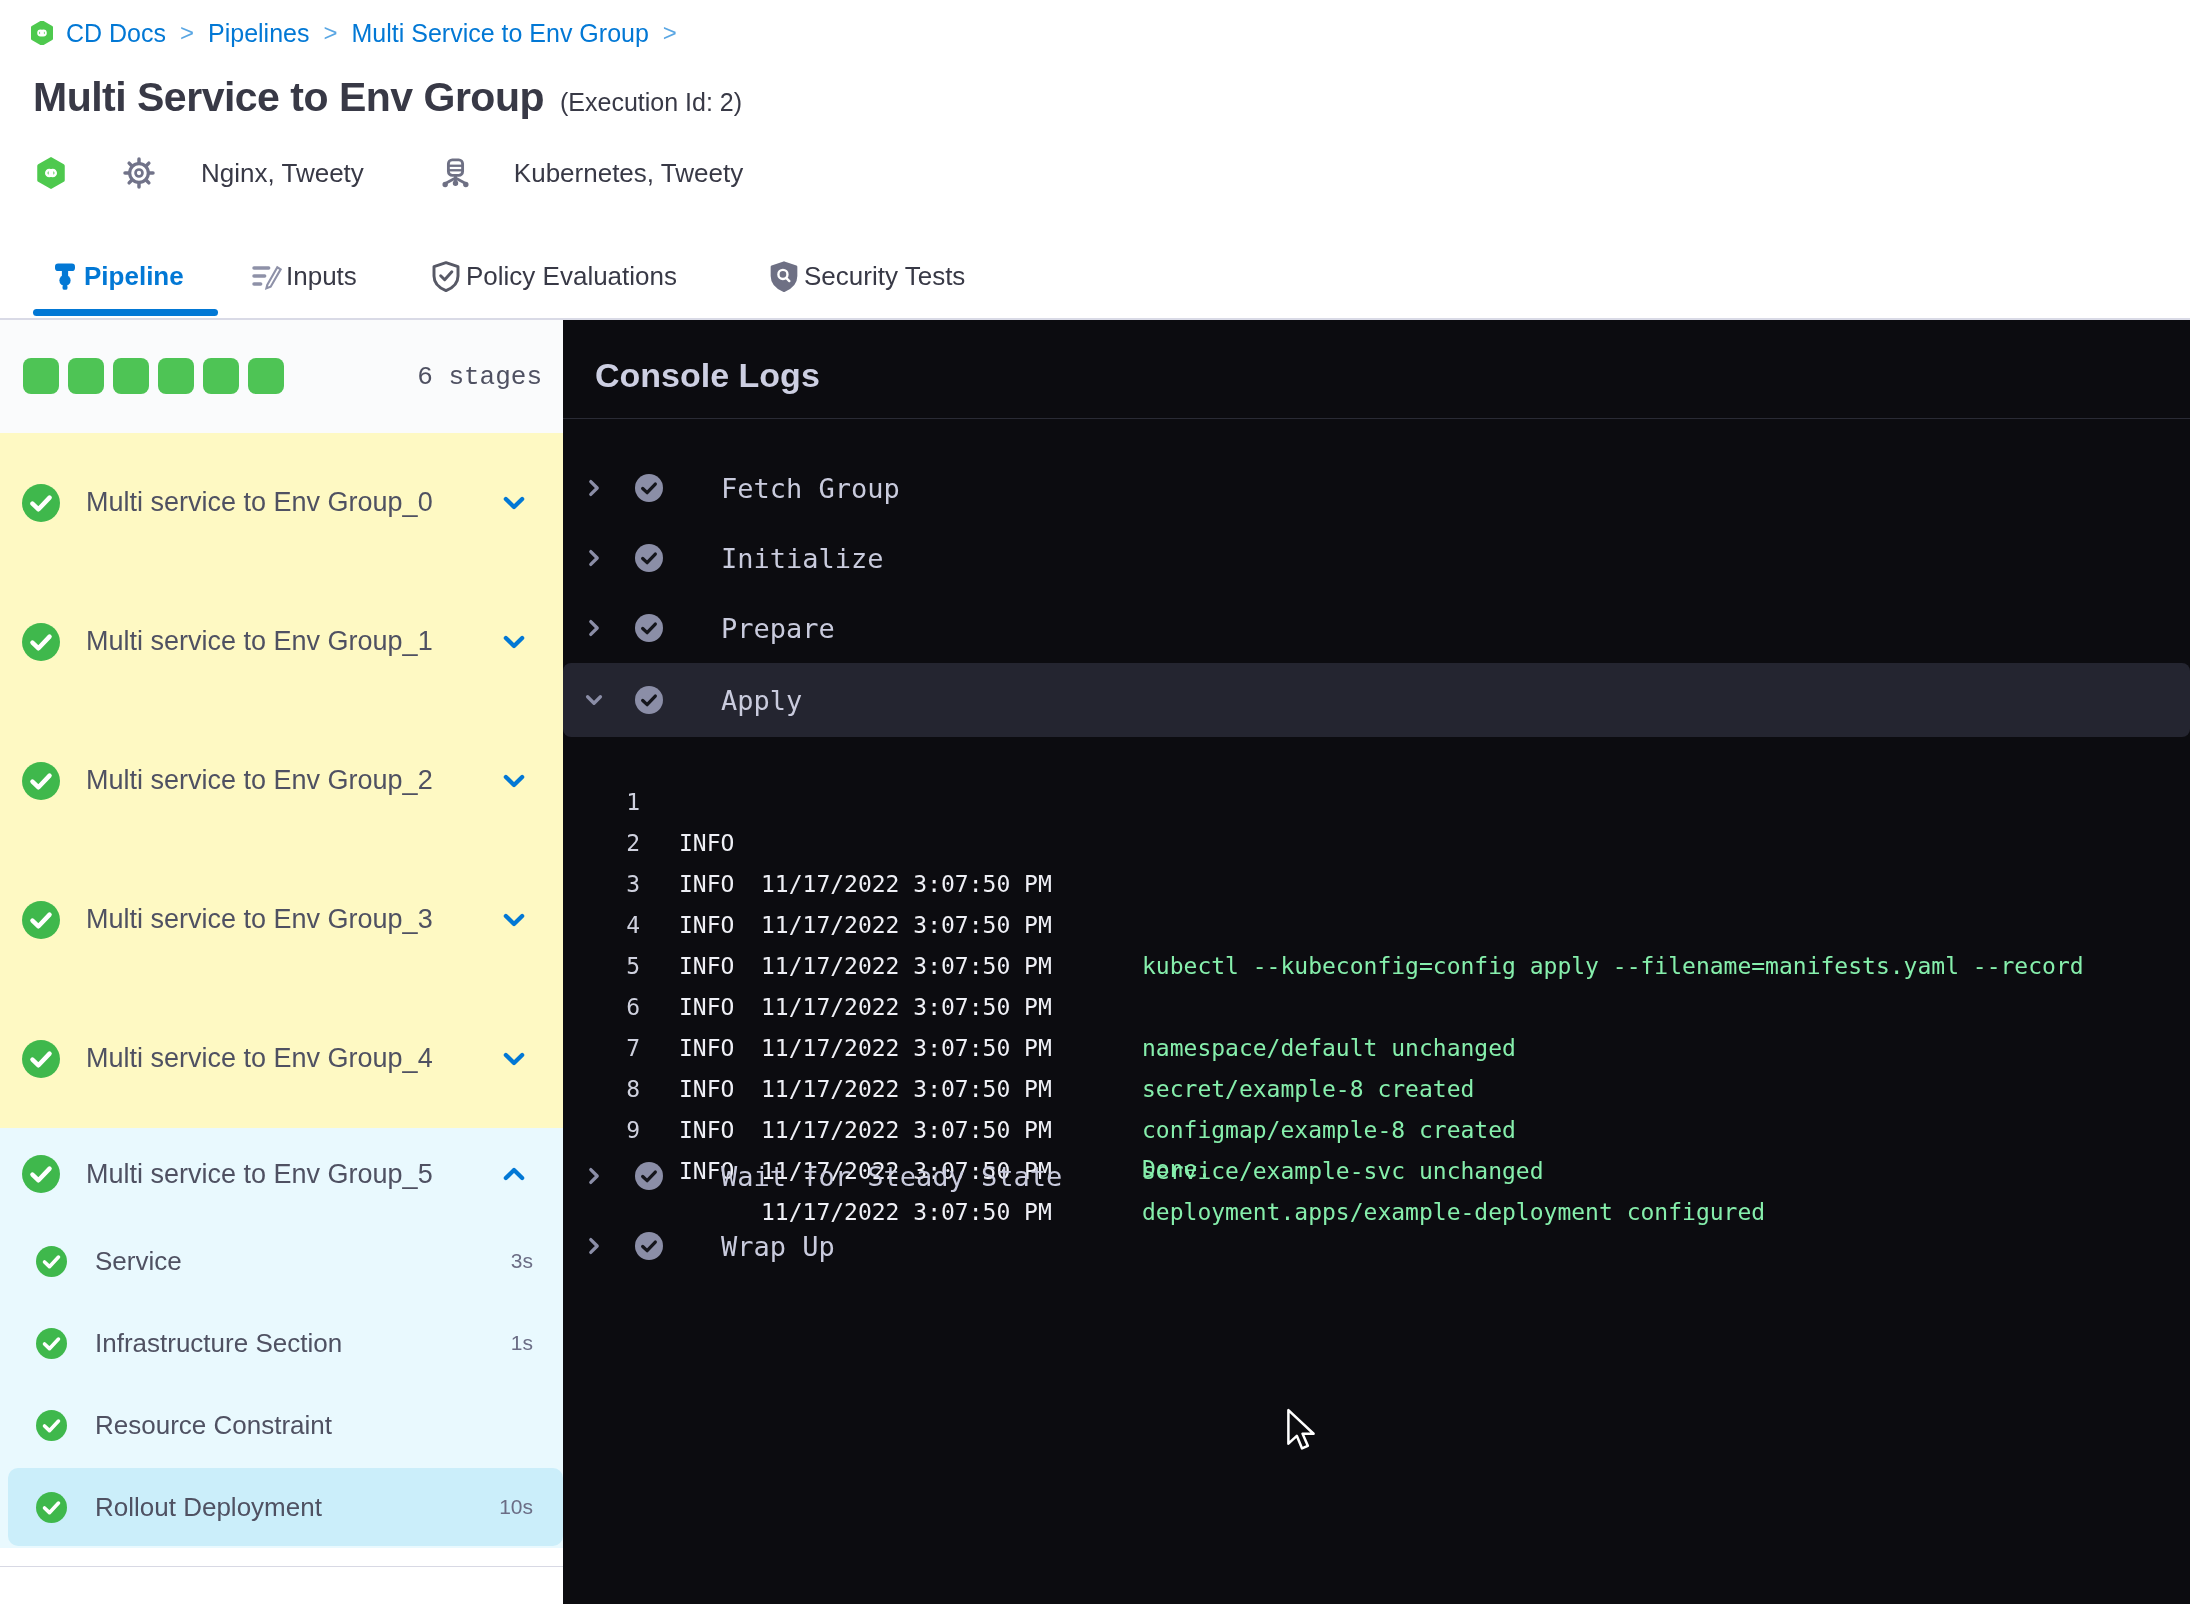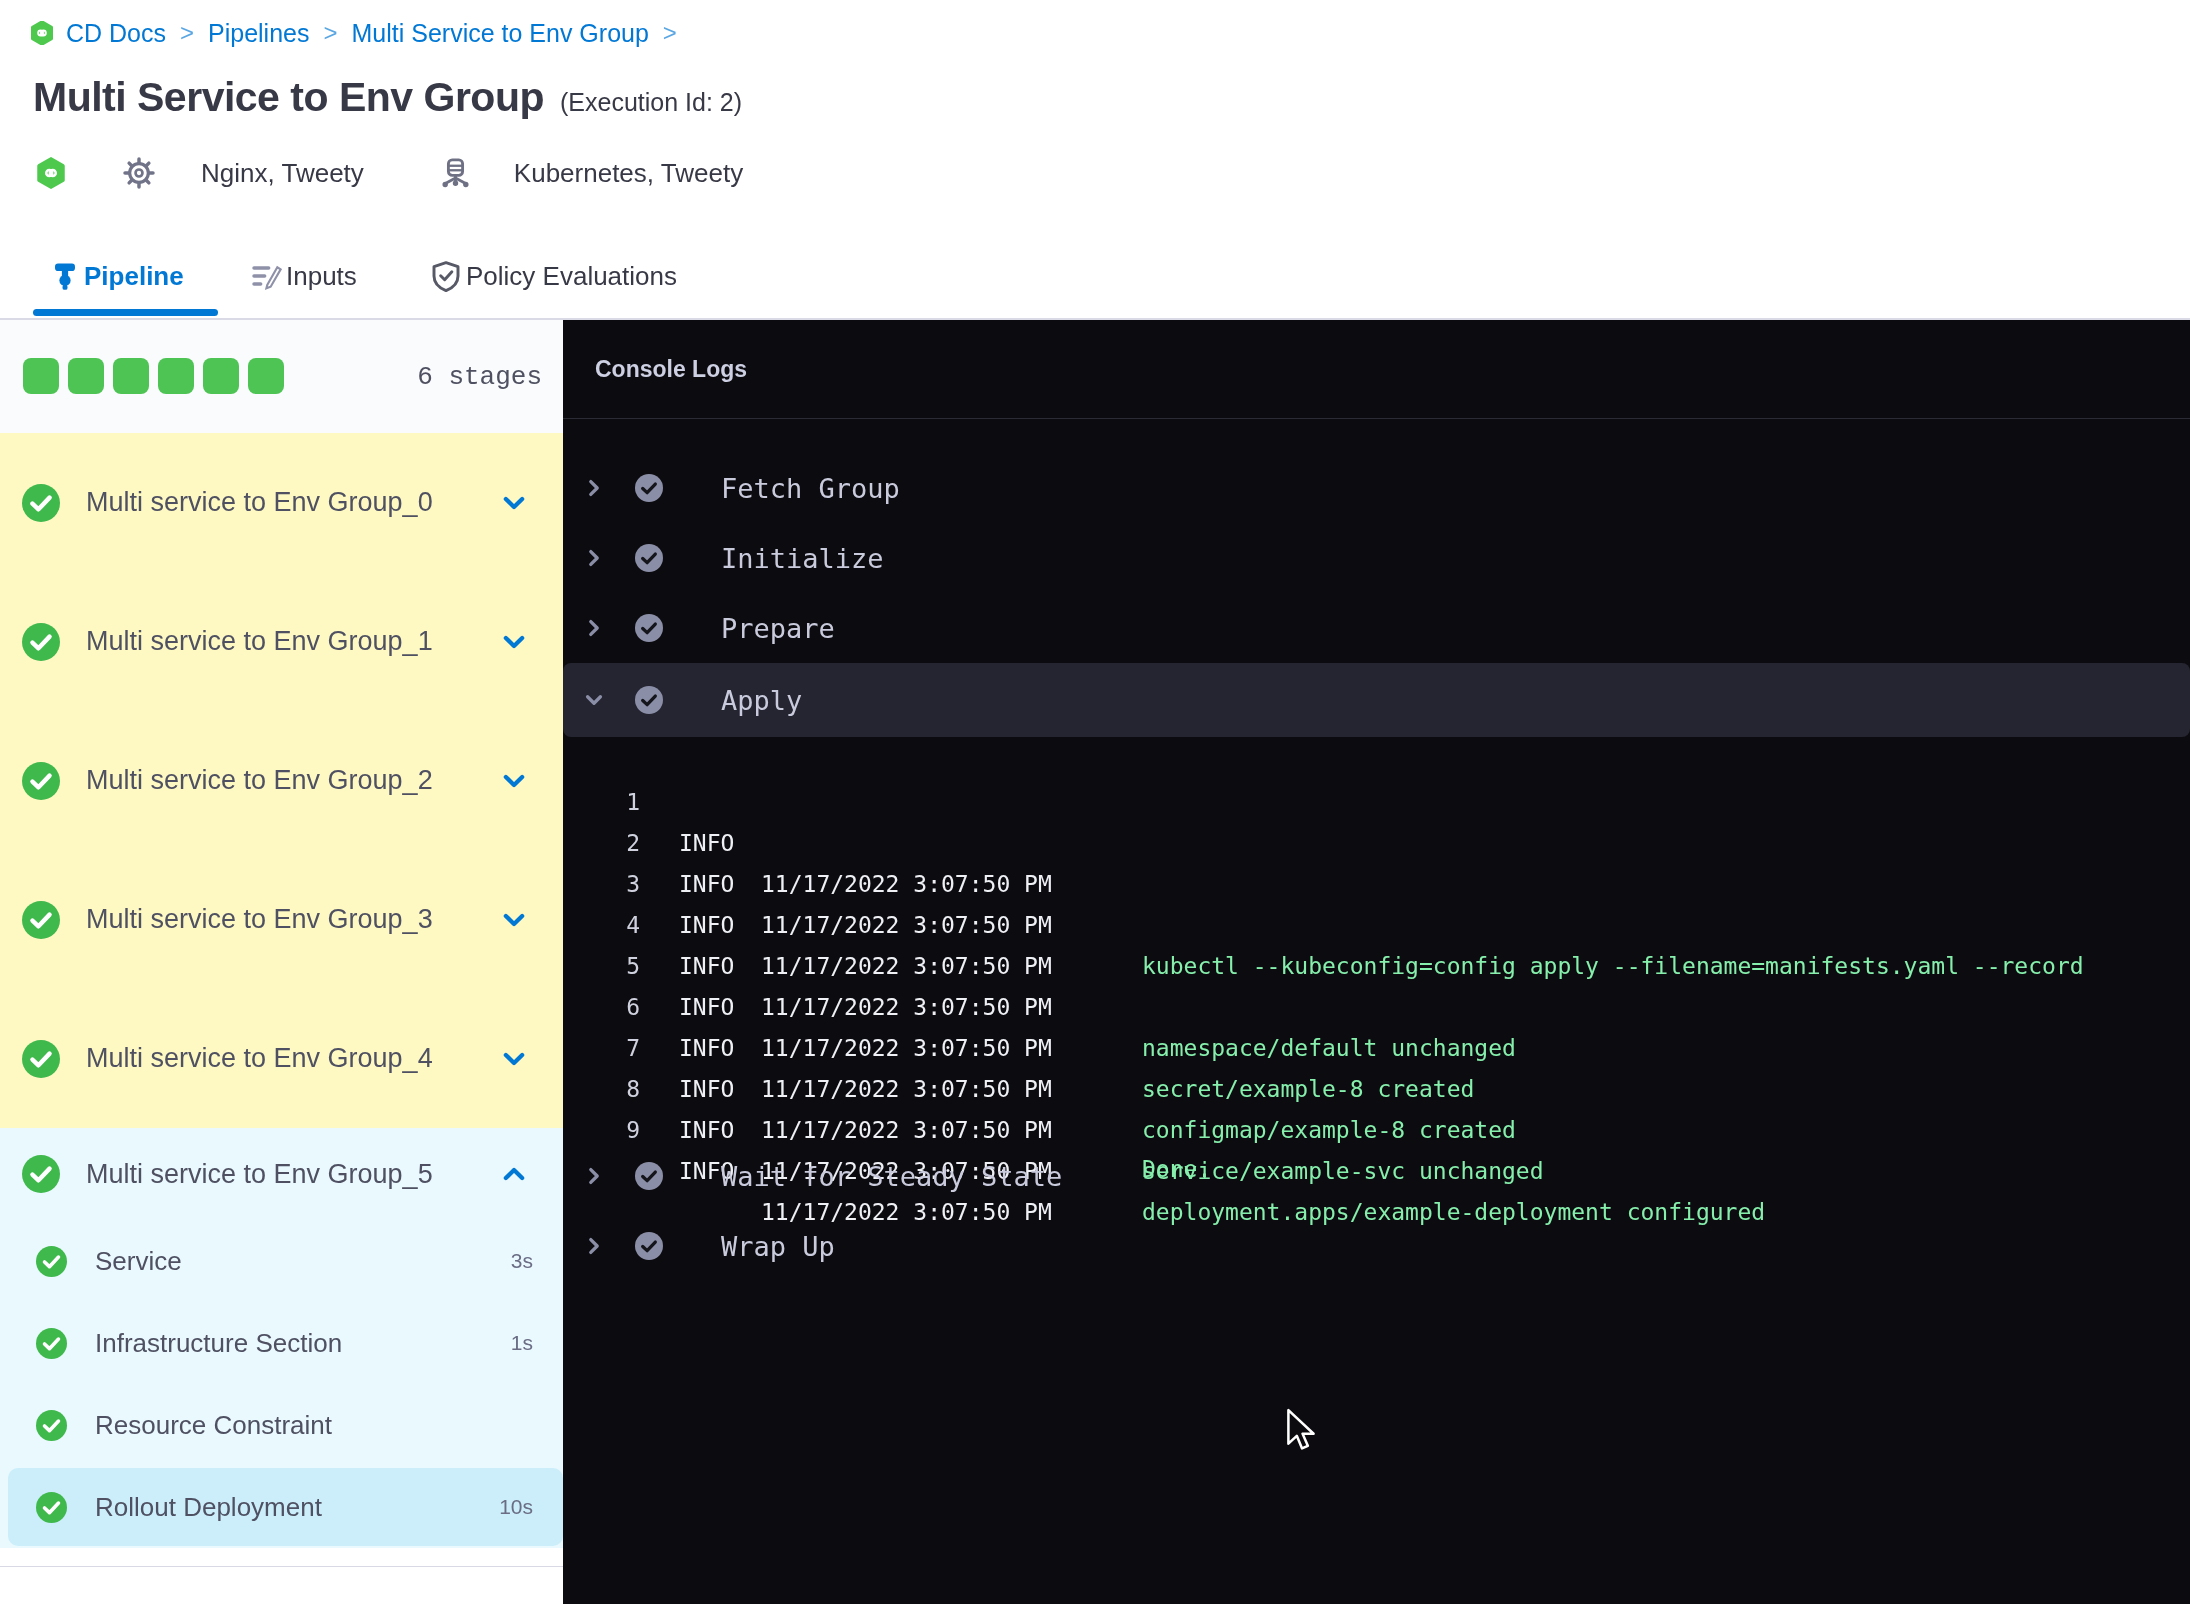--- a/index.html
+++ b/index.html
@@ -43,21 +43,21 @@
   .exp-header{position:absolute;left:0;top:0;width:563px;height:92px;cursor:pointer;}
   .step-row{position:absolute;left:0;width:563px;height:82px;cursor:pointer;}
   .step-row.selected .step-bg{position:absolute;left:8px;right:0;top:2px;bottom:2px;background:#cbeefa;border-radius:10px;}
   .step-inner{position:absolute;left:36px;top:0;height:100%;display:flex;align-items:center;}
   .step-label{font-size:26px;color:#4f5162;margin-left:28px;}
   .step-duration{position:absolute;right:30px;top:50%;transform:translateY(-50%);font-size:21px;color:#6b6d85;}
   .sb-bottom-divider{position:absolute;left:0;top:1246px;width:563px;height:1px;background:#d8d9e4;}
 
   
   .console{left:563px;top:320px;width:1627px;height:1284px;background:#0c0c10;}
-  .console-title{position:absolute;left:32px;top:36px;font-size:23px;font-weight:bold;color:#cdcfe2;}
+  .console-title{position:absolute;left:32px;top:36px;font-size:34px;font-weight:bold;color:#cdcfe2;}
   .console-divider{position:absolute;left:0;top:98px;width:1627px;height:1px;background:#2a2b35;}
   .log-section{position:absolute;left:0;width:1627px;height:44px;display:flex;align-items:center;cursor:pointer;}
   .sec-chevron{position:absolute;left:20px;top:50%;margin-top:-11px;}
   .sec-check{position:absolute;left:72px;top:50%;margin-top:-14px;}
   .sec-label{position:absolute;left:158px;font-family:"DejaVu Sans Mono", monospace;font-size:27px;color:#c9cbdd;white-space:pre;}
   .apply-bar{position:absolute;left:0;top:343px;width:1627px;height:74px;background:#242530;border-radius:8px;}
   .log-line{position:absolute;left:0;width:1627px;height:41px;font-family:"DejaVu Sans Mono", monospace;font-size:23px;line-height:41px;white-space:pre;}
   .log-num{position:absolute;left:30px;width:47px;text-align:right;color:#cfd1de;}
   .log-level{position:absolute;left:116px;color:#eff0f6;}
   .log-time{position:absolute;left:198px;color:#eff0f6;}
@@ -185,20 +185,26 @@
         <use href="#inputs-glyph"></use>
       </svg>
     <span class="tab-label">Inputs</span>
   </div>
   <div class="tab" style="left:430px">
     <svg width="32" height="32" viewBox="0 0 24 24" stroke="#575966">
         <use href="#shield-check"></use>
       </svg>
     <span class="tab-label">Policy Evaluations</span>
   </div>
+  <div class="tab" style="left:768px">
+    <svg width="32" height="32" viewBox="0 0 24 24" fill="#6e7084" stroke="#6e7084">
+        <use href="#shield-scan"></use>
+      </svg>
+    <span class="tab-label">Security Tests</span>
+  </div>
 </div>
 <div class="abs tab-underline"></div>
 <div class="abs tab-divider"></div>
 
 <div class="abs sidebar">
 
   <div class="sb-header">
     <div class="sb-squares">
       <div class="sb-square"></div>
       <div class="sb-square"></div>

